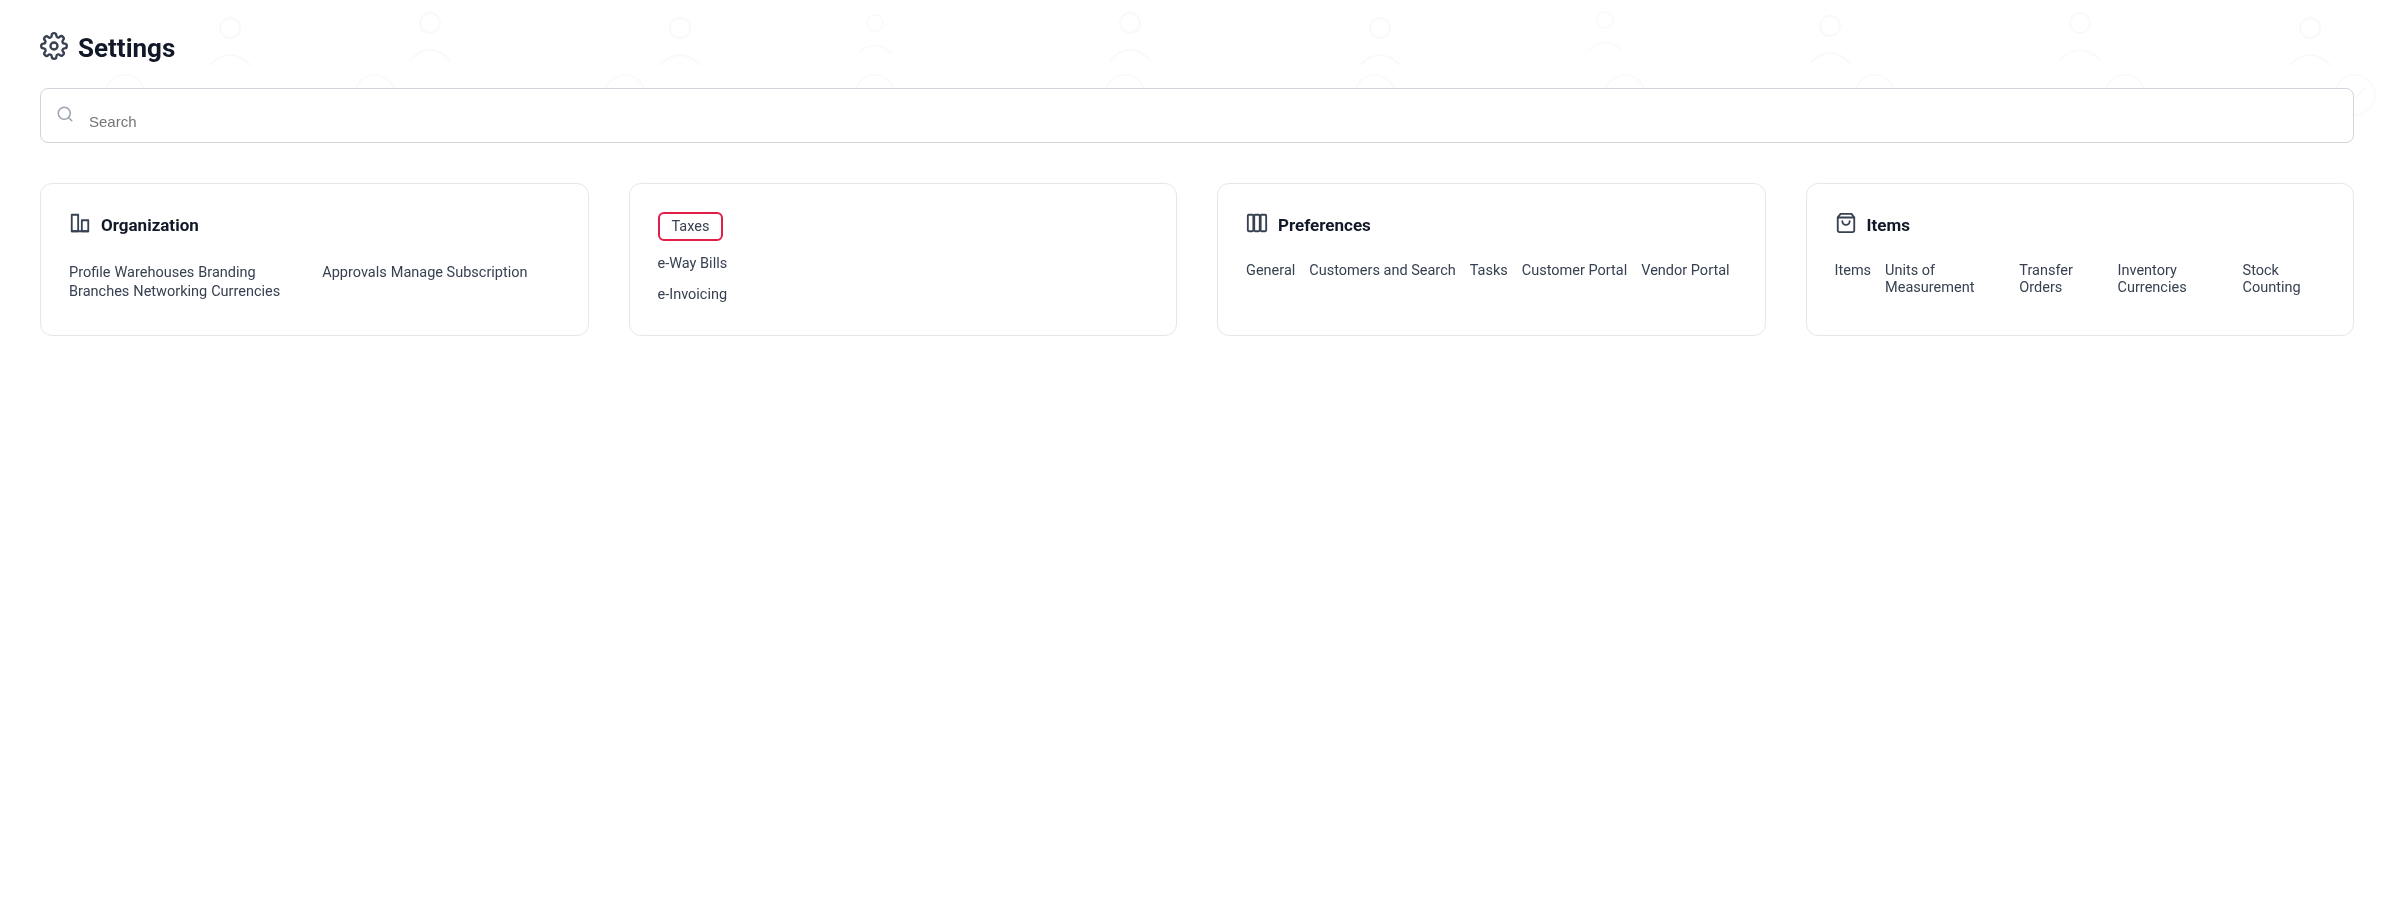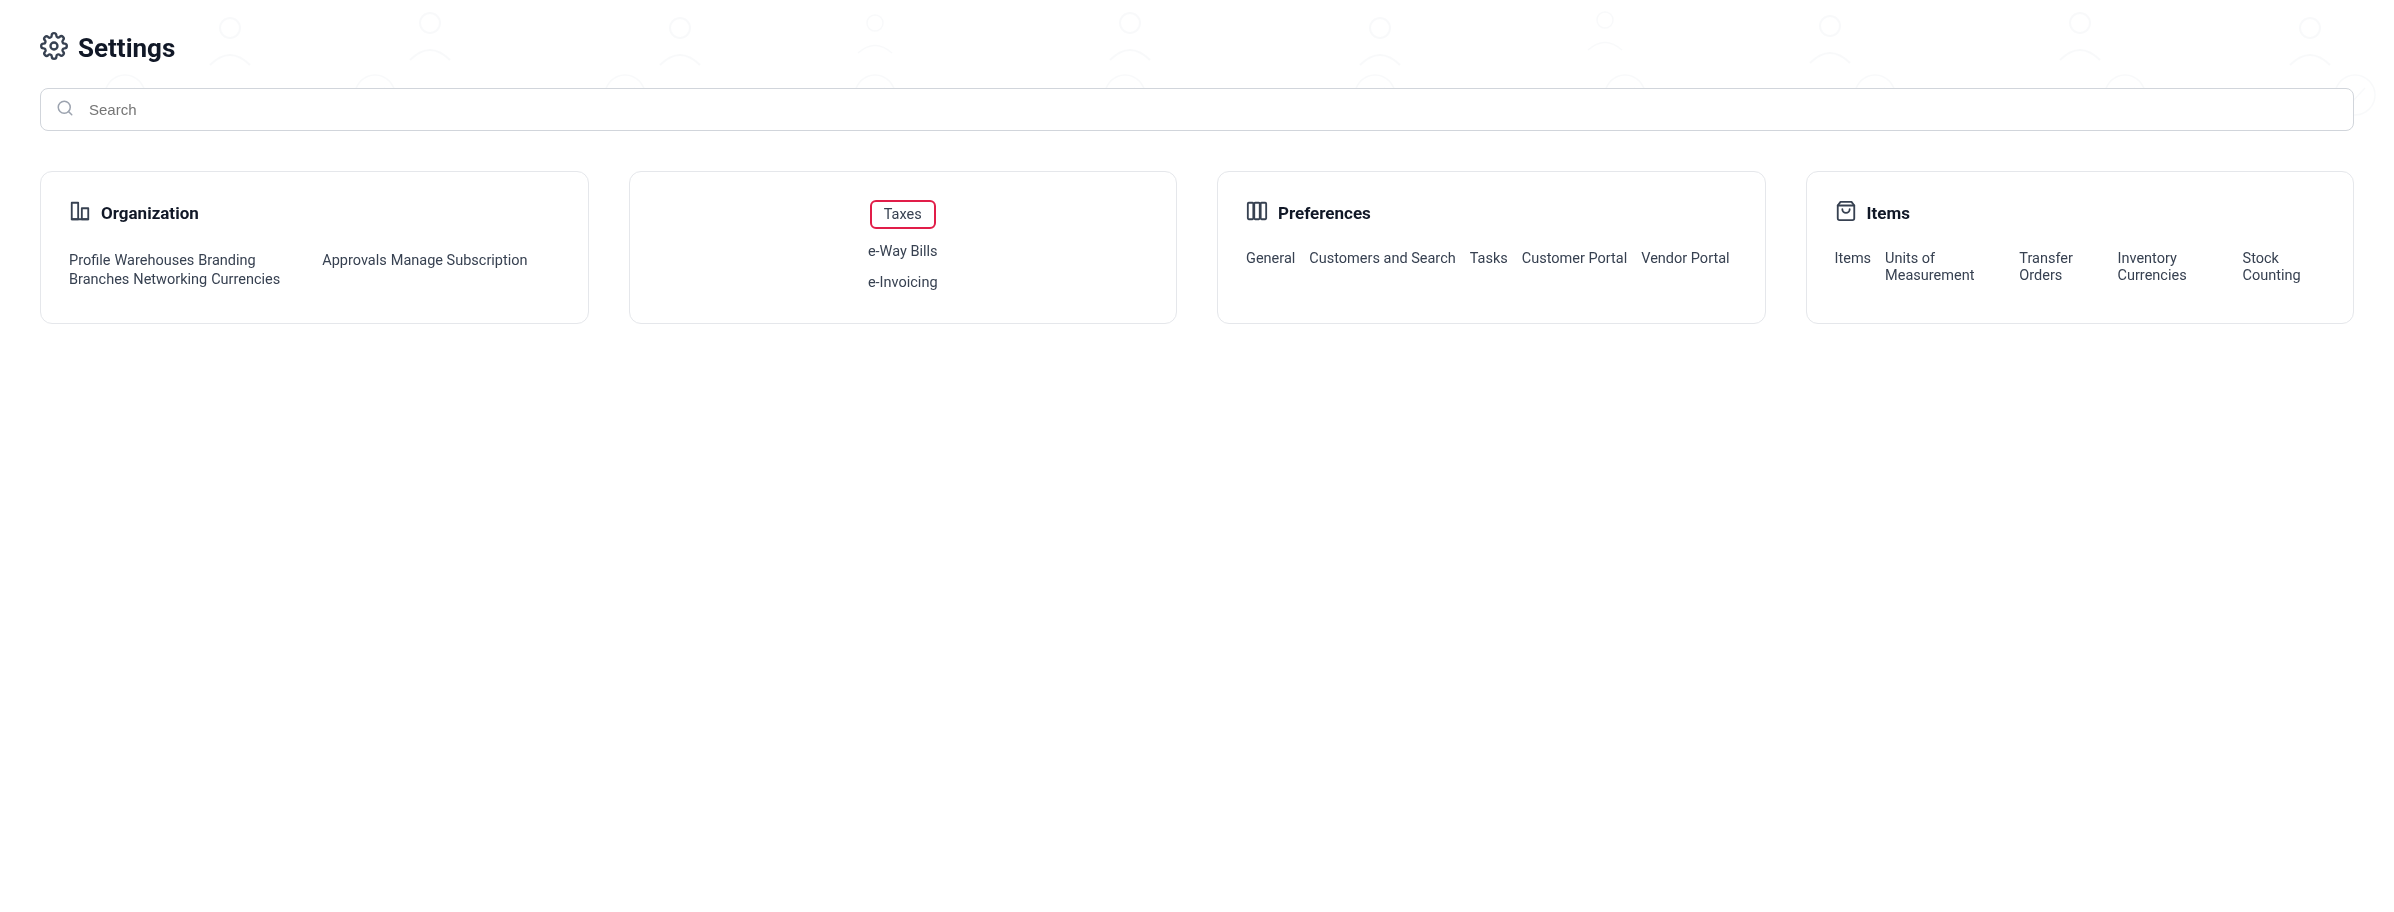--- a/index.html
+++ b/index.html
@@ -52,21 +52,21 @@
     }
 
     .search-bar {
       position: relative;
       z-index: 1;
       margin-bottom: 40px;
     }
 
     .search-bar input {
       width: 100%;
-      padding: 12px 20px 12px 48px;
+      padding: 24px 20px 12px 48px;
       border: 1.5px solid #d1d5db;
       border-radius: 8px;
       font-size: 15px;
       color: #6b7280;
       background: #fff;
       outline: none;
     }
 
     .search-icon-wrap {
       position: absolute;
@@ -136,21 +136,21 @@
       color: #374151;
       font-size: 14.5px;
       cursor: pointer;
     }
 
     
     .taxes-card .card-links {
       display: flex;
       flex-direction: column;
       gap: 14px;
-      align-items: center;
+      align-items: flex-start;
     }
   </style>
 </head>
 <body>
 
 <div class="page-wrapper">
 
   <div class="bg-pattern">
 
     <svg width="60" height="60" style="top:10px; left:200px">

